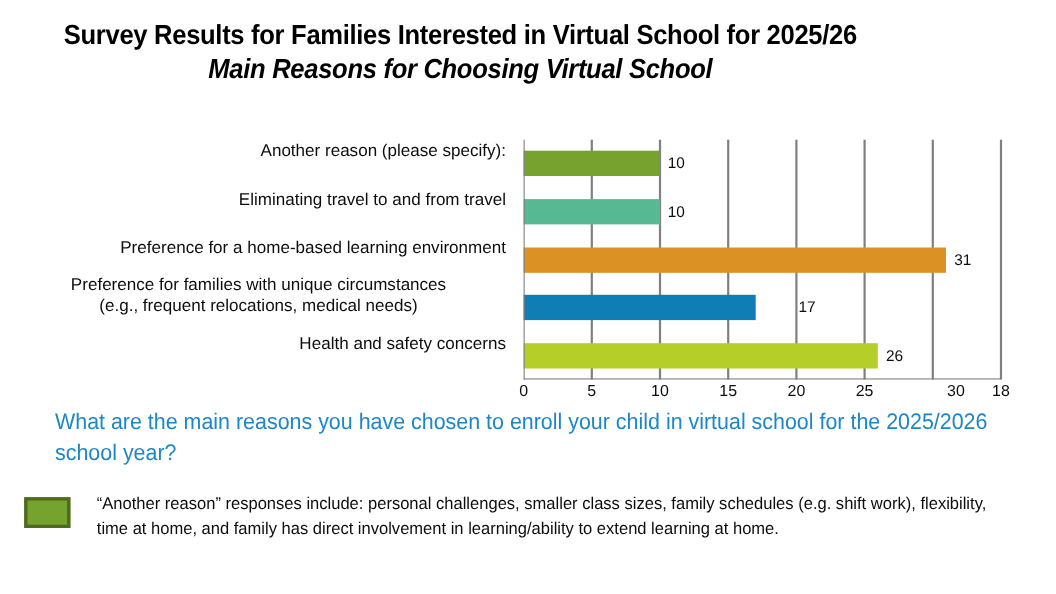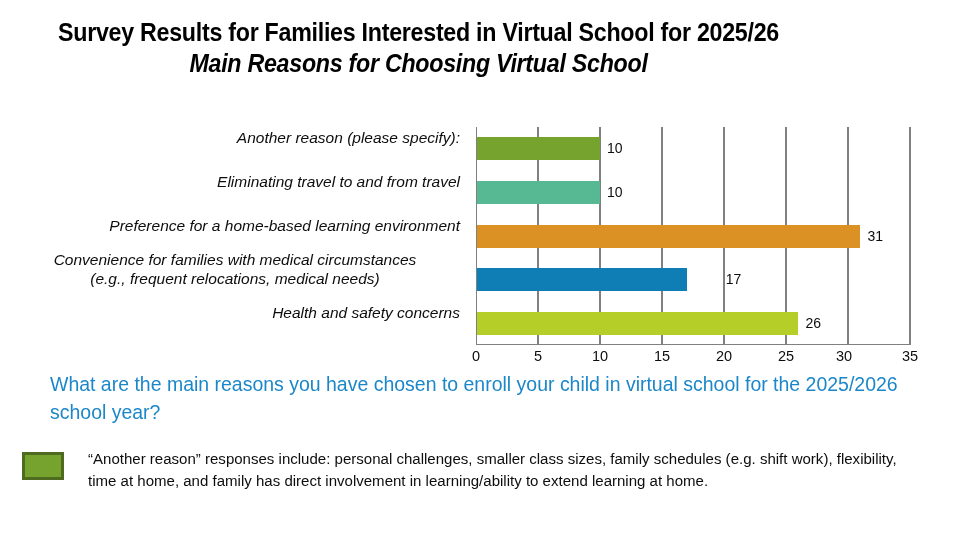--- a/index.html
+++ b/index.html
@@ -52,21 +52,20 @@
     top: 118px;
     width: 960px;
     height: 245px;
   }
   #cat-labels {
     position: absolute;
     left: 10px;
     top: 0;
     width: 458px;
     height: 218px;
-    font-style: italic;
   }
   .cat-row {
     position: absolute;
     right: 8px;
     width: 450px;
     text-align: right;
     font-size: 15.5px;
     line-height: 1.22;
     color: #0d0d0d;
   }
@@ -176,21 +175,21 @@
       <div class="cat-row" style="top: 11.3px;">
         <div>Another reason (please specify):</div>
       </div>
       <div class="cat-row" style="top: 54.9px;">
         <div>Eliminating travel to and from travel</div>
       </div>
       <div class="cat-row" style="top: 98.5px;">
         <div>Preference for a home-based learning environment</div>
       </div>
       <div class="cat-row two-line" style="top: 132.6px;">
-        <div>Convenience for families with medical circumstances</div>
+        <div>Preference for families with unique circumstances</div>
         <div>(e.g., frequent relocations, medical needs)</div>
       </div>
       <div class="cat-row" style="top: 185.7px;">
         <div>Health and safety concerns</div>
       </div>
     </div>
   <div id="plot">
     <div id="gridlines">
         <div class="gridline" style="left: 61.25px;"></div>
         <div class="gridline" style="left: 123.25px;"></div>
@@ -214,22 +213,22 @@
       </div>
     <div id="plot-frame"></div>
   </div>
   <div id="x-ticks">
       <div class="x-tick" style="left: 0px;">0</div>
       <div class="x-tick" style="left: 62px;">5</div>
       <div class="x-tick" style="left: 124px;">10</div>
       <div class="x-tick" style="left: 186px;">15</div>
       <div class="x-tick" style="left: 248px;">20</div>
       <div class="x-tick" style="left: 310px;">25</div>
-      <div class="x-tick" style="left: 368px;">30</div>
-      <div class="x-tick" style="left: 434px;">35</div>
+      <div class="x-tick" style="left: 393px;">30</div>
+      <div class="x-tick" style="left: 434px;">18</div>
     </div>
 </div>
 
 <div id="question">What are the main reasons you have chosen to enroll your child in virtual school for the 2025/2026 school year?</div>
 
 <div id="footnote">
   <div id="footnote-swatch" style="background: rgb(118, 162, 46);"></div>
   <div id="footnote-text">“Another reason” responses include: personal challenges, smaller class sizes, family schedules (e.g. shift work), flexibility, time at home, and family has direct involvement in learning/ability to extend learning at home.</div>
 </div>
 

